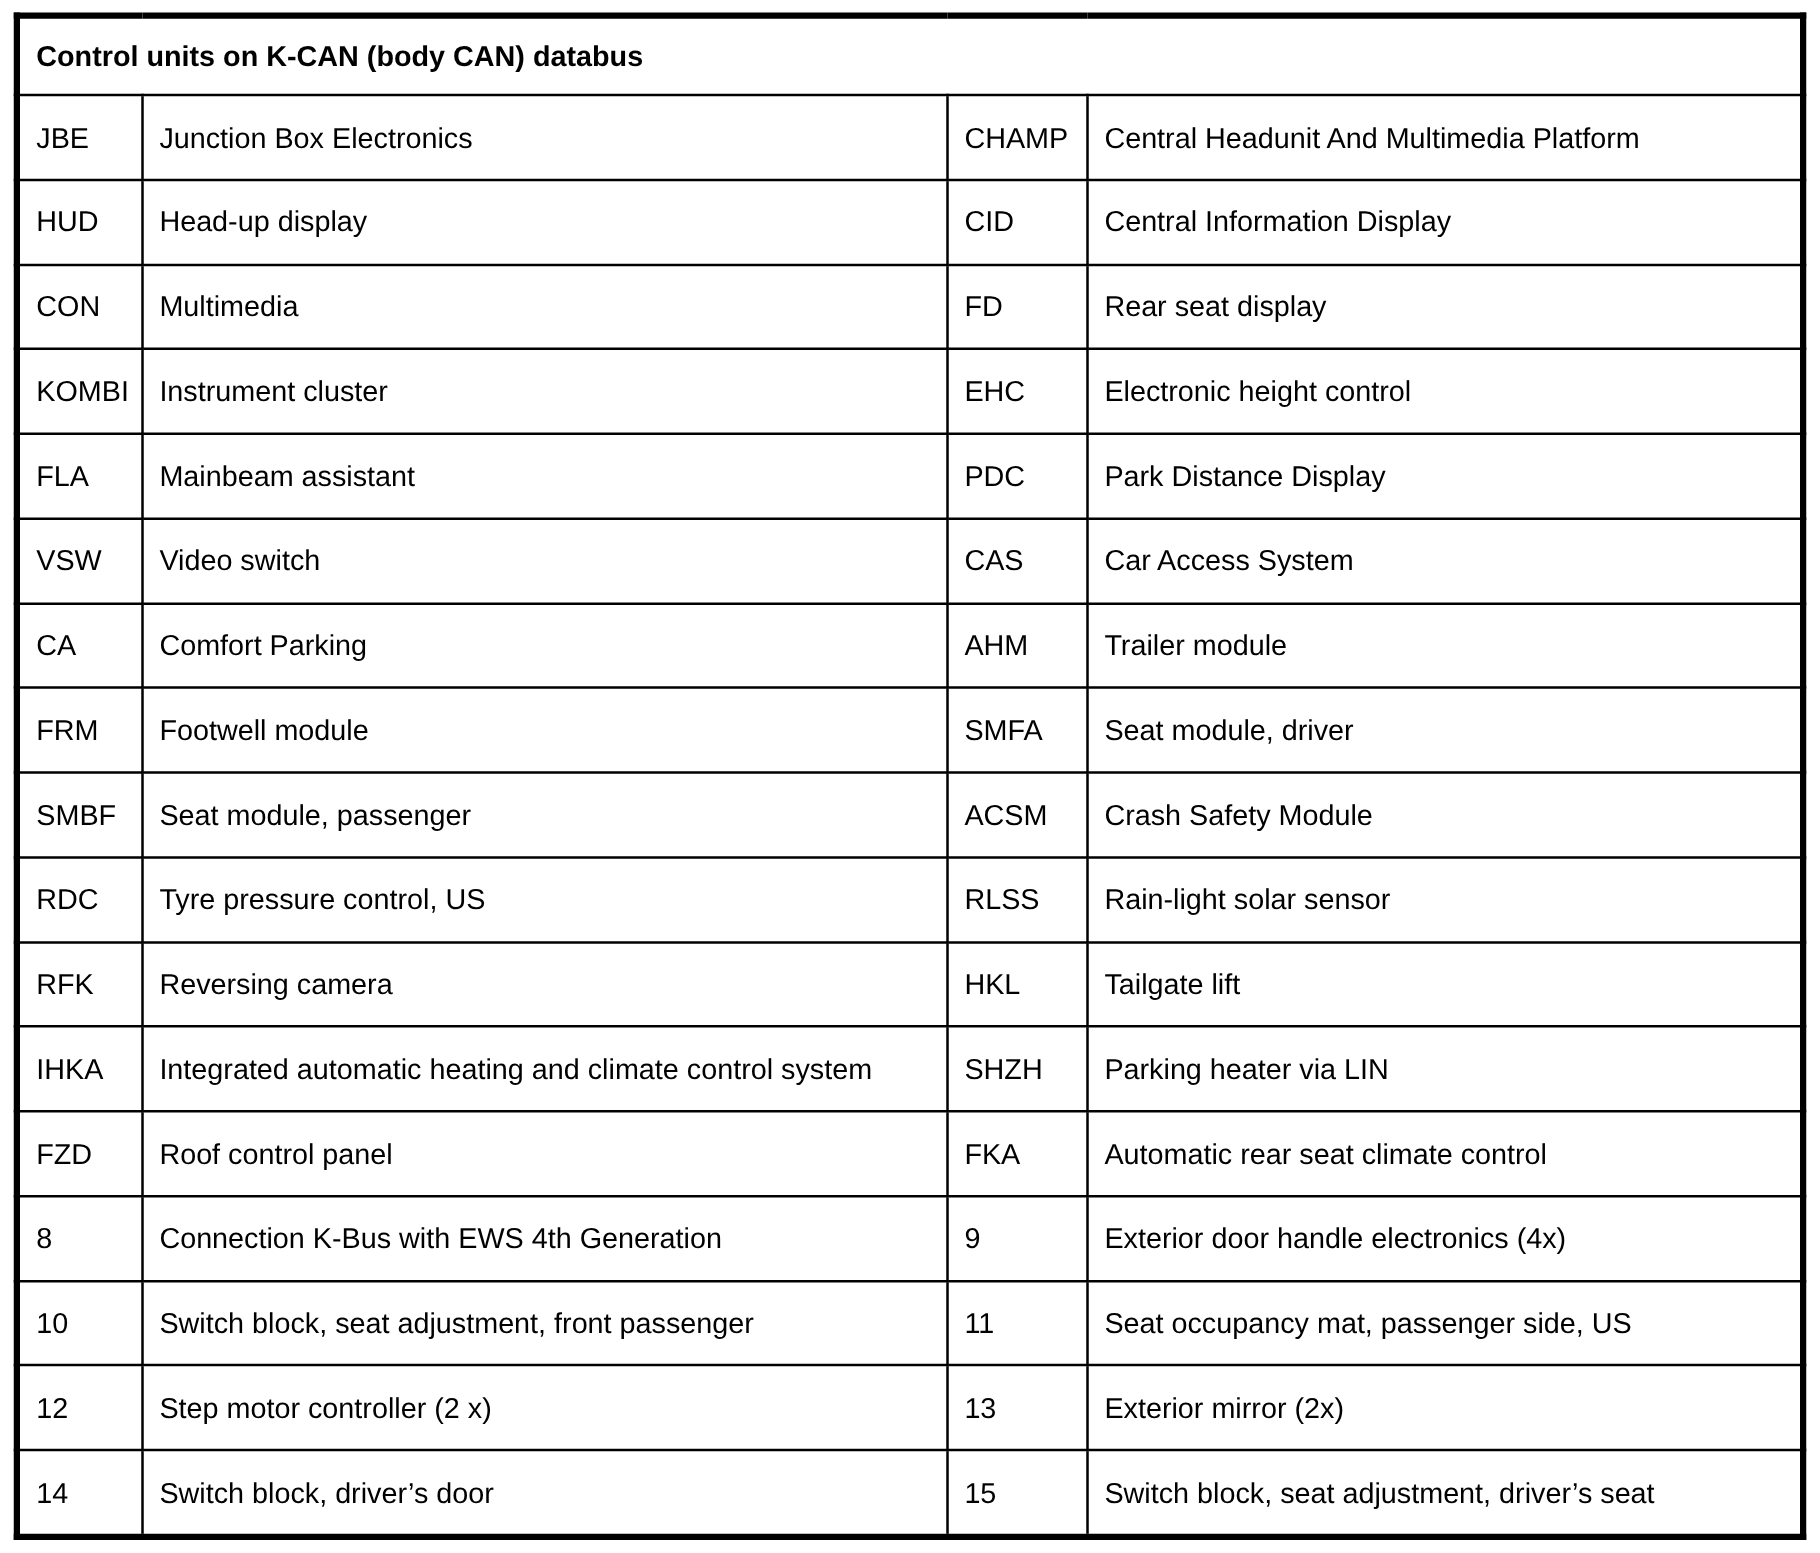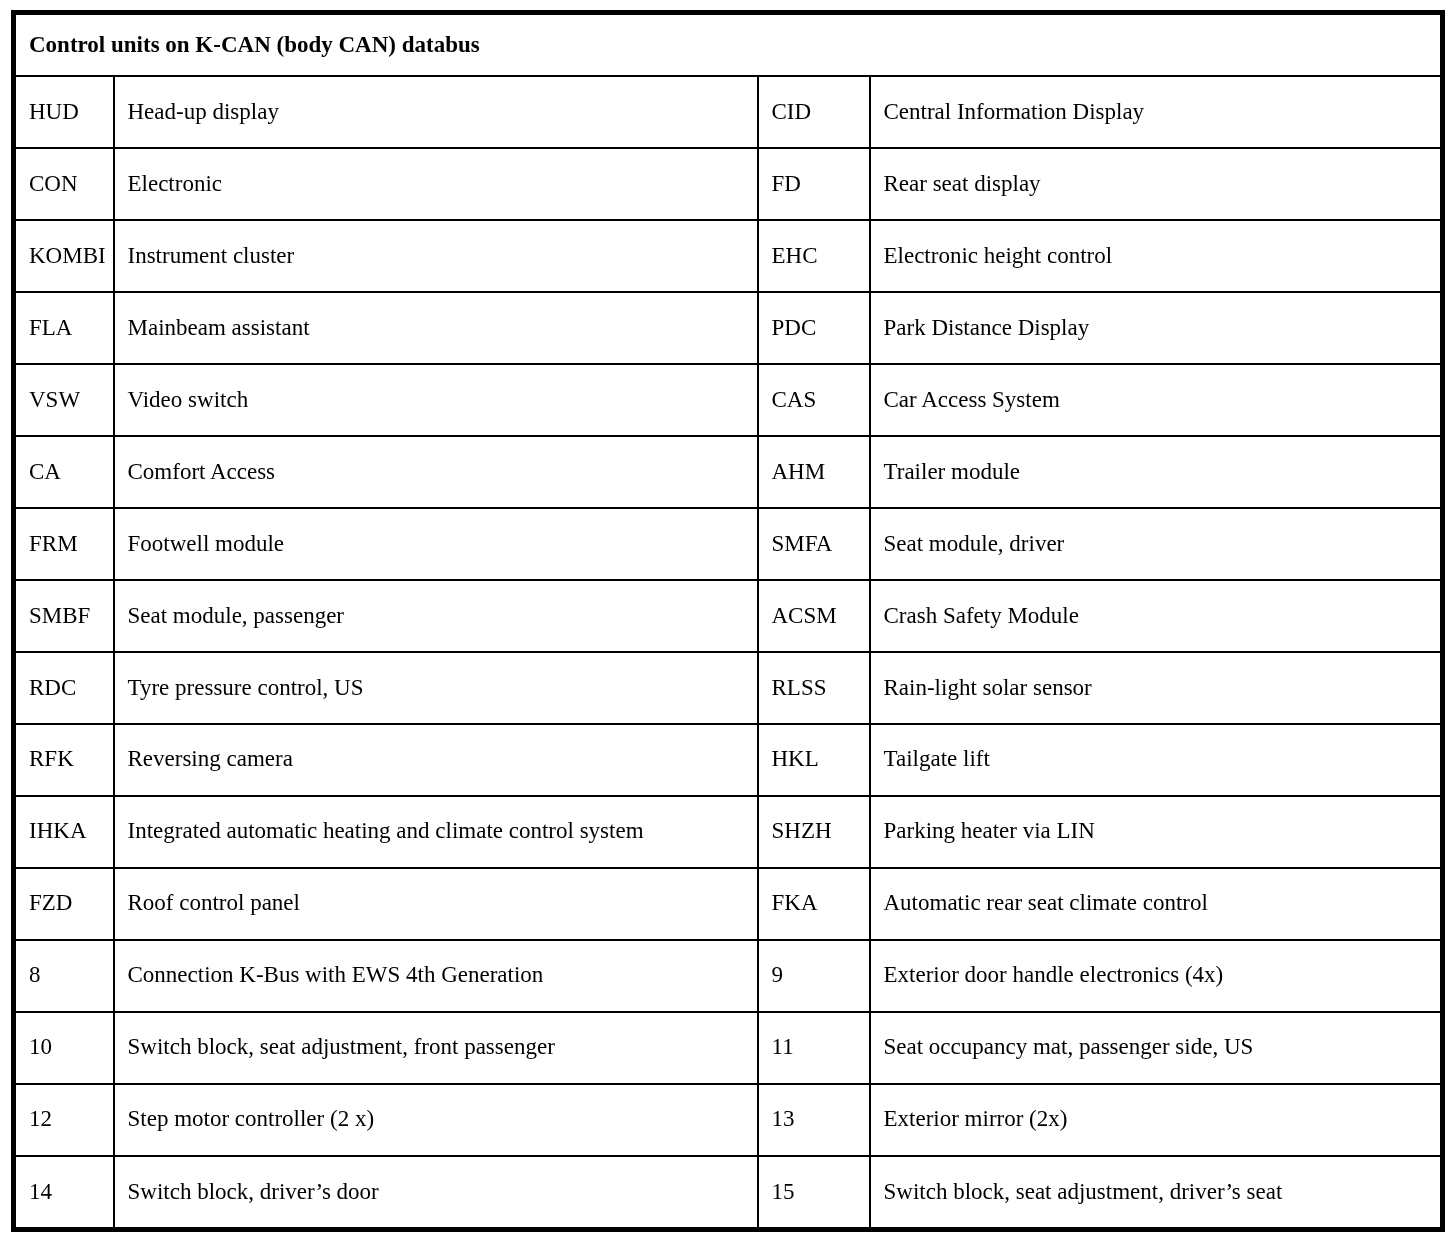--- a/index.html
+++ b/index.html
@@ -8,21 +8,20 @@
     background: #ffffff;
     font-family: "Liberation Sans", sans-serif;
     color: #000000;
   }
   .page {
     width: 1456px;
     height: 1242px;
     box-sizing: border-box;
     background: #ffffff;
     padding: 10px 11px;
-    font-family: Liberation Serif, serif;
   }
   table.kcan {
     border-collapse: collapse;
     table-layout: fixed;
     width: 100%;
     height: 100%;
     background: #ffffff;
   }
   table.kcan, table.kcan td, table.kcan th {
     border: 2px solid #000000;
@@ -67,28 +66,34 @@
       <col class="c-item-right">
       <col class="c-desc-right">
     </colgroup>
     <thead>
       <tr class="title-row">
         <td colspan="4">Control units on K-CAN (body CAN) databus</td>
       </tr>
     </thead>
     <tbody>
         <tr>
+    <td>JBE</td>
+    <td>Junction Box Electronics</td>
+    <td>CHAMP</td>
+    <td>Central Headunit And Multimedia Platform</td>
+  </tr>
+        <tr>
     <td>HUD</td>
     <td>Head-up display</td>
     <td>CID</td>
     <td>Central Information Display</td>
   </tr>
         <tr>
     <td>CON</td>
-    <td>Electronic</td>
+    <td>Multimedia</td>
     <td>FD</td>
     <td>Rear seat display</td>
   </tr>
         <tr>
     <td>KOMBI</td>
     <td>Instrument cluster</td>
     <td>EHC</td>
     <td>Electronic height control</td>
   </tr>
         <tr>
@@ -98,21 +103,21 @@
     <td>Park Distance Display</td>
   </tr>
         <tr>
     <td>VSW</td>
     <td>Video switch</td>
     <td>CAS</td>
     <td>Car Access System</td>
   </tr>
         <tr>
     <td>CA</td>
-    <td>Comfort Access</td>
+    <td>Comfort Parking</td>
     <td>AHM</td>
     <td>Trailer module</td>
   </tr>
         <tr>
     <td>FRM</td>
     <td>Footwell module</td>
     <td>SMFA</td>
     <td>Seat module, driver</td>
   </tr>
         <tr>

